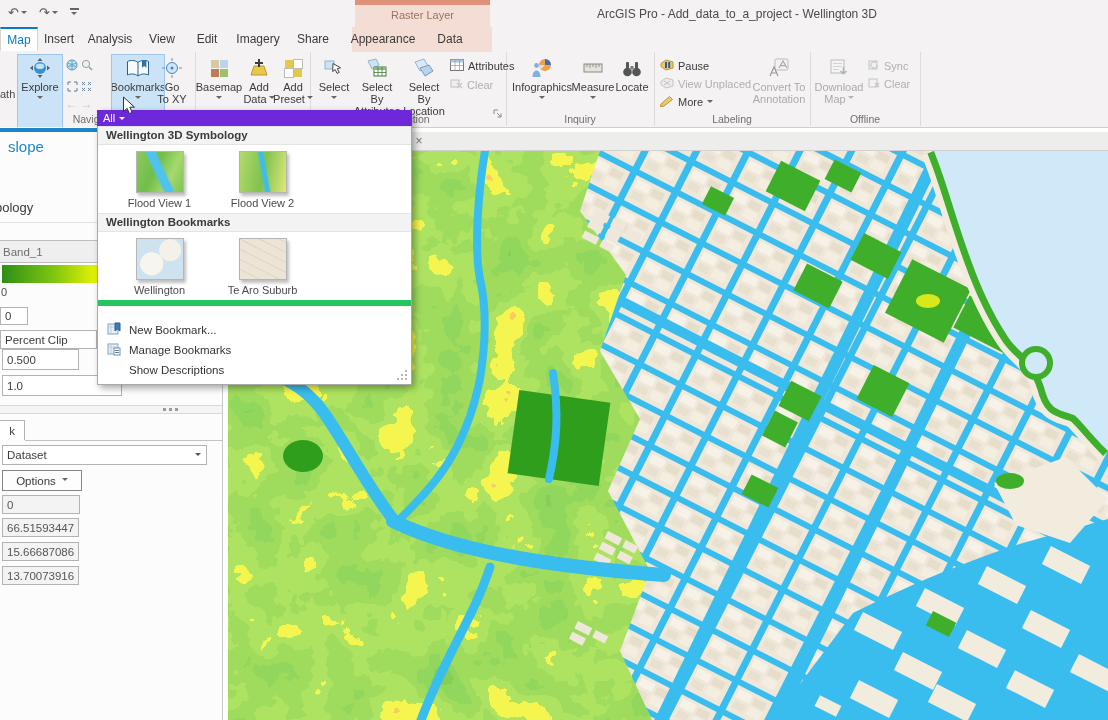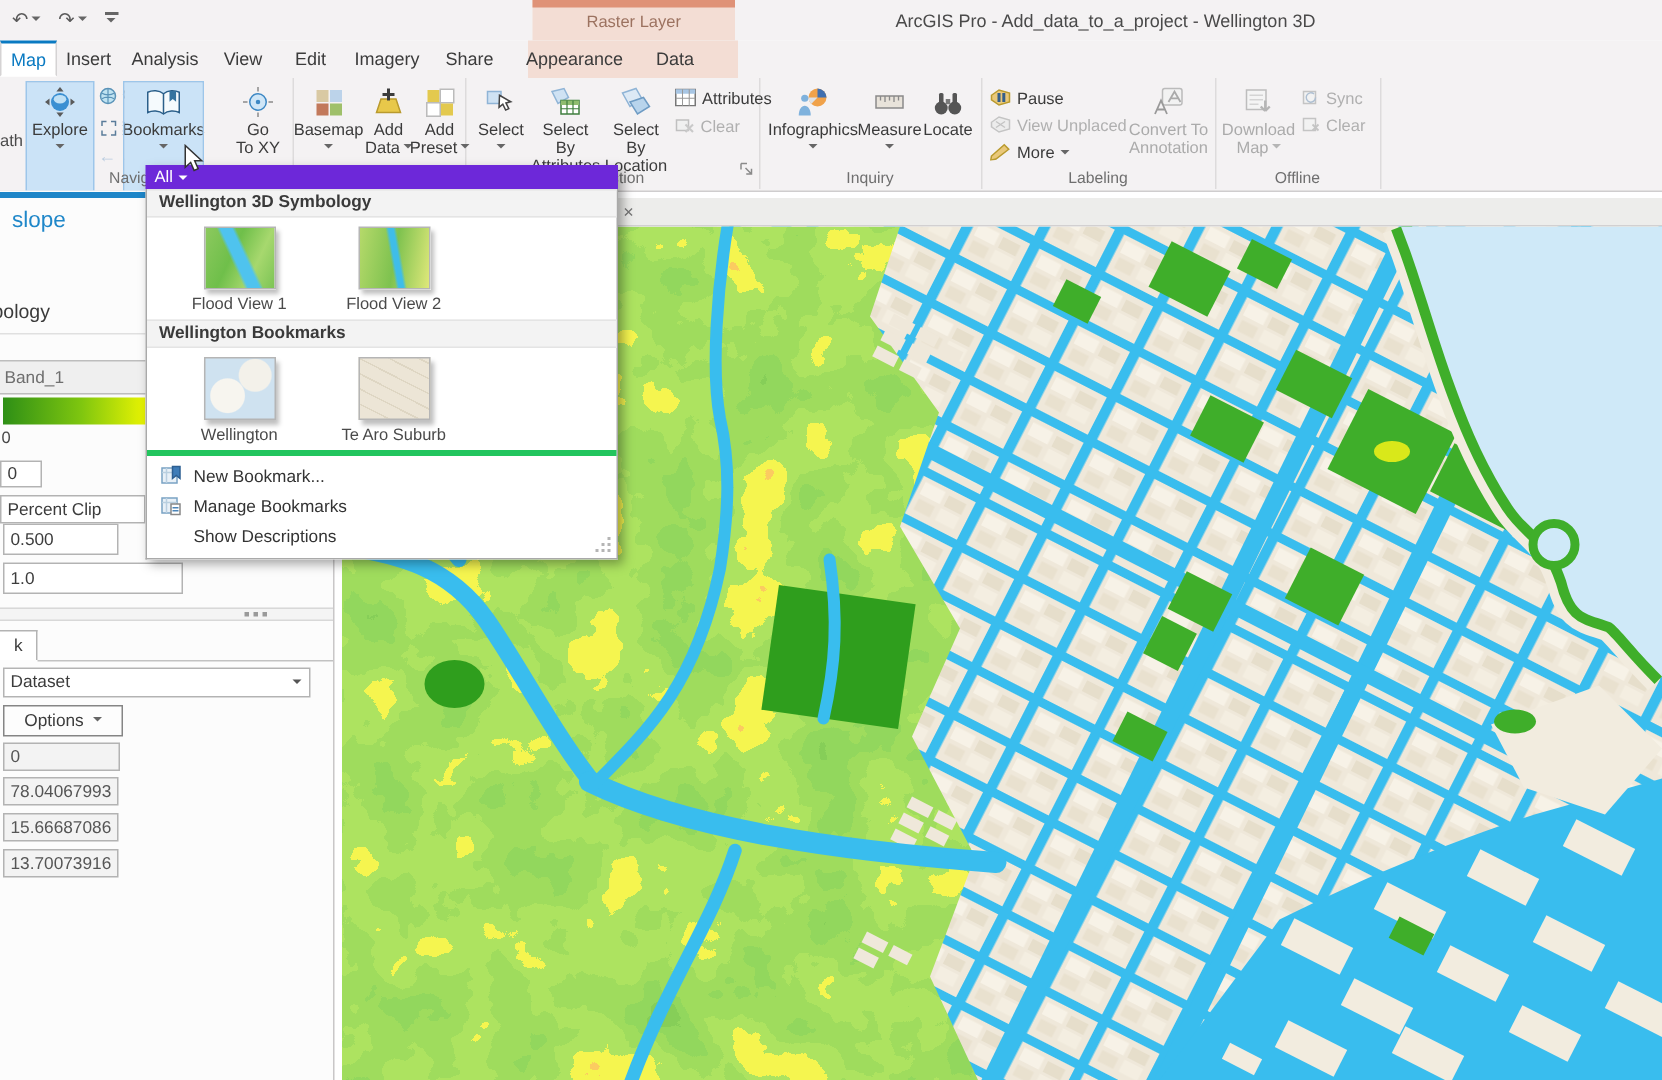--- a/index.html
+++ b/index.html
@@ -50,21 +50,21 @@
   .bm-row{display:flex;padding:6px 0 4px 14px;gap:8px}
   .bm-item{width:95px;display:flex;flex-direction:column;align-items:center;font-size:11px;color:#4a4a4a;cursor:default}
   .thumb{width:46px;height:40px;border:1px solid #b5b5b5;box-shadow:2px 3px 3px rgba(0,0,0,.25);margin-bottom:4px}
   .th-fv1{background:linear-gradient(65deg,transparent 40%,#4fc3ee 44%,#4fc3ee 56%,transparent 60%),
           linear-gradient(115deg,#8cc95e,#6fbf4a 40%,#a7d86e 70%,#7cc455)}
   .th-fv2{background:linear-gradient(80deg,transparent 45%,#3fbde8 49%,#3fbde8 55%,transparent 59%),
           linear-gradient(100deg,#b5d96a,#7ec24f 50%,#dfe87a)}
   .th-wel{background:radial-gradient(circle at 32% 62%,#f7f5ef 0 28%,transparent 30%),
           radial-gradient(circle at 72% 28%,#f3f1ea 0 24%,transparent 26%),#cfe2f0}
   .th-tea{background:repeating-linear-gradient(27deg,transparent 0 8px,#ded6c3 8px 9px),#ece5d6}
-  .bm-actions{border-top:4px solid #22c55e;padding:4px 0 4px}
+  .bm-actions{border-top:6px solid #22c55e;padding:14px 0 4px}
   .bm-act{display:flex;align-items:center;gap:8px;height:20px;padding-left:9px;font-size:11.5px;color:#333;cursor:default}
   .bm-act .noicon{width:14px}
   .grip{position:absolute;right:4px;bottom:4px;width:2px;height:2px;background:#b5b5b5;
         box-shadow:-4px 0 0 #b5b5b5,-8px 0 0 #b5b5b5,0 -4px 0 #b5b5b5,-4px -4px 0 #b5b5b5,0 -8px 0 #b5b5b5}
   
   .pane{position:absolute;top:127px;left:0;width:222px;bottom:0;background:#fcfcfc;border-right:1px solid #c9c7c8;overflow:hidden}
   .pane-accent{position:absolute;top:1px;left:0;right:0;height:4px;background:#1e86c8}
   .pane-title{position:absolute;top:11px;left:8px;font-size:15px;color:#1f87c9}
   .pane-head{position:absolute;top:73px;left:-31px;font-size:13px;color:#3a3a3a}
   .hline{position:absolute;left:0;right:0;height:1px;background:#e0e0e0}
@@ -170,21 +170,21 @@
               </svg></span>
           <span><svg width="11" height="11" viewBox="0 0 11 11">
                 <path d="M4 1L1 4M1 1l3 3M10 4L7 1M7 4l3-3M1 7l3 3M4 7l-3 3M7 7l3 3M10 7l-3 3" stroke="#5a7c9a" fill="none" stroke-width=".9"></path>
               </svg></span>
         </div>
         <div class="row">
           <span class="arrowgray">←</span>
           <span class="arrowgray">→</span>
         </div>
       </div>
-      <div class="bigbtn hl" style="left:83px;width:52px">
+      <div class="bigbtn hl" style="left:112px;width:52px">
         <span class="ic">
           <svg width="24" height="19" viewBox="0 0 24 19">
               <path d="M12 3.5C9 1 4.5 1 1.5 2.5V16c3-1.5 7.5-1.5 10.5 1 3-2.5 7.5-2.5 10.5-1V2.5C19.5 1 15 1 12 3.5z" fill="#f5fafd" stroke="#2b5f8a"></path>
               <path d="M12 3.5V17" stroke="#2b5f8a"></path>
               <path d="M16 1.6v7.2l2.2-1.8 2.2 1.8V1.6" fill="#35739f"></path>
             </svg>
         </span>
         <span>Bookmarks</span>
         <span class="caret"></span>
       </div>
@@ -427,21 +427,21 @@
     <div class="tabline"></div>
     <div class="fld" style="top:318px;left:2px;width:205px;height:20px">
       <span>Dataset</span>
       <span class="selcaret"></span>
     </div>
     <div class="optbtn">
       <span>Options</span>
       <span class="caret" style="margin-top:1px"></span>
     </div>
     <div class="fld stat" style="top:368px;left:2px;width:78px;height:19px">0</div>
-    <div class="fld stat" style="top:391px;left:2px;width:77px;height:19px">78.04067993</div>
+    <div class="fld stat" style="top:391px;left:2px;width:77px;height:19px">66.51593447</div>
     <div class="fld stat" style="top:415px;left:2px;width:77px;height:19px">15.66687086</div>
     <div class="fld stat" style="top:439px;left:2px;width:77px;height:19px">13.70073916</div>
   </div>
 
   <div class="view">
     <div class="viewtabs">
       <span class="vclose">×</span>
     </div>
     <div class="mapwrap">
       <svg viewBox="0 0 880 569" preserveAspectRatio="none">

